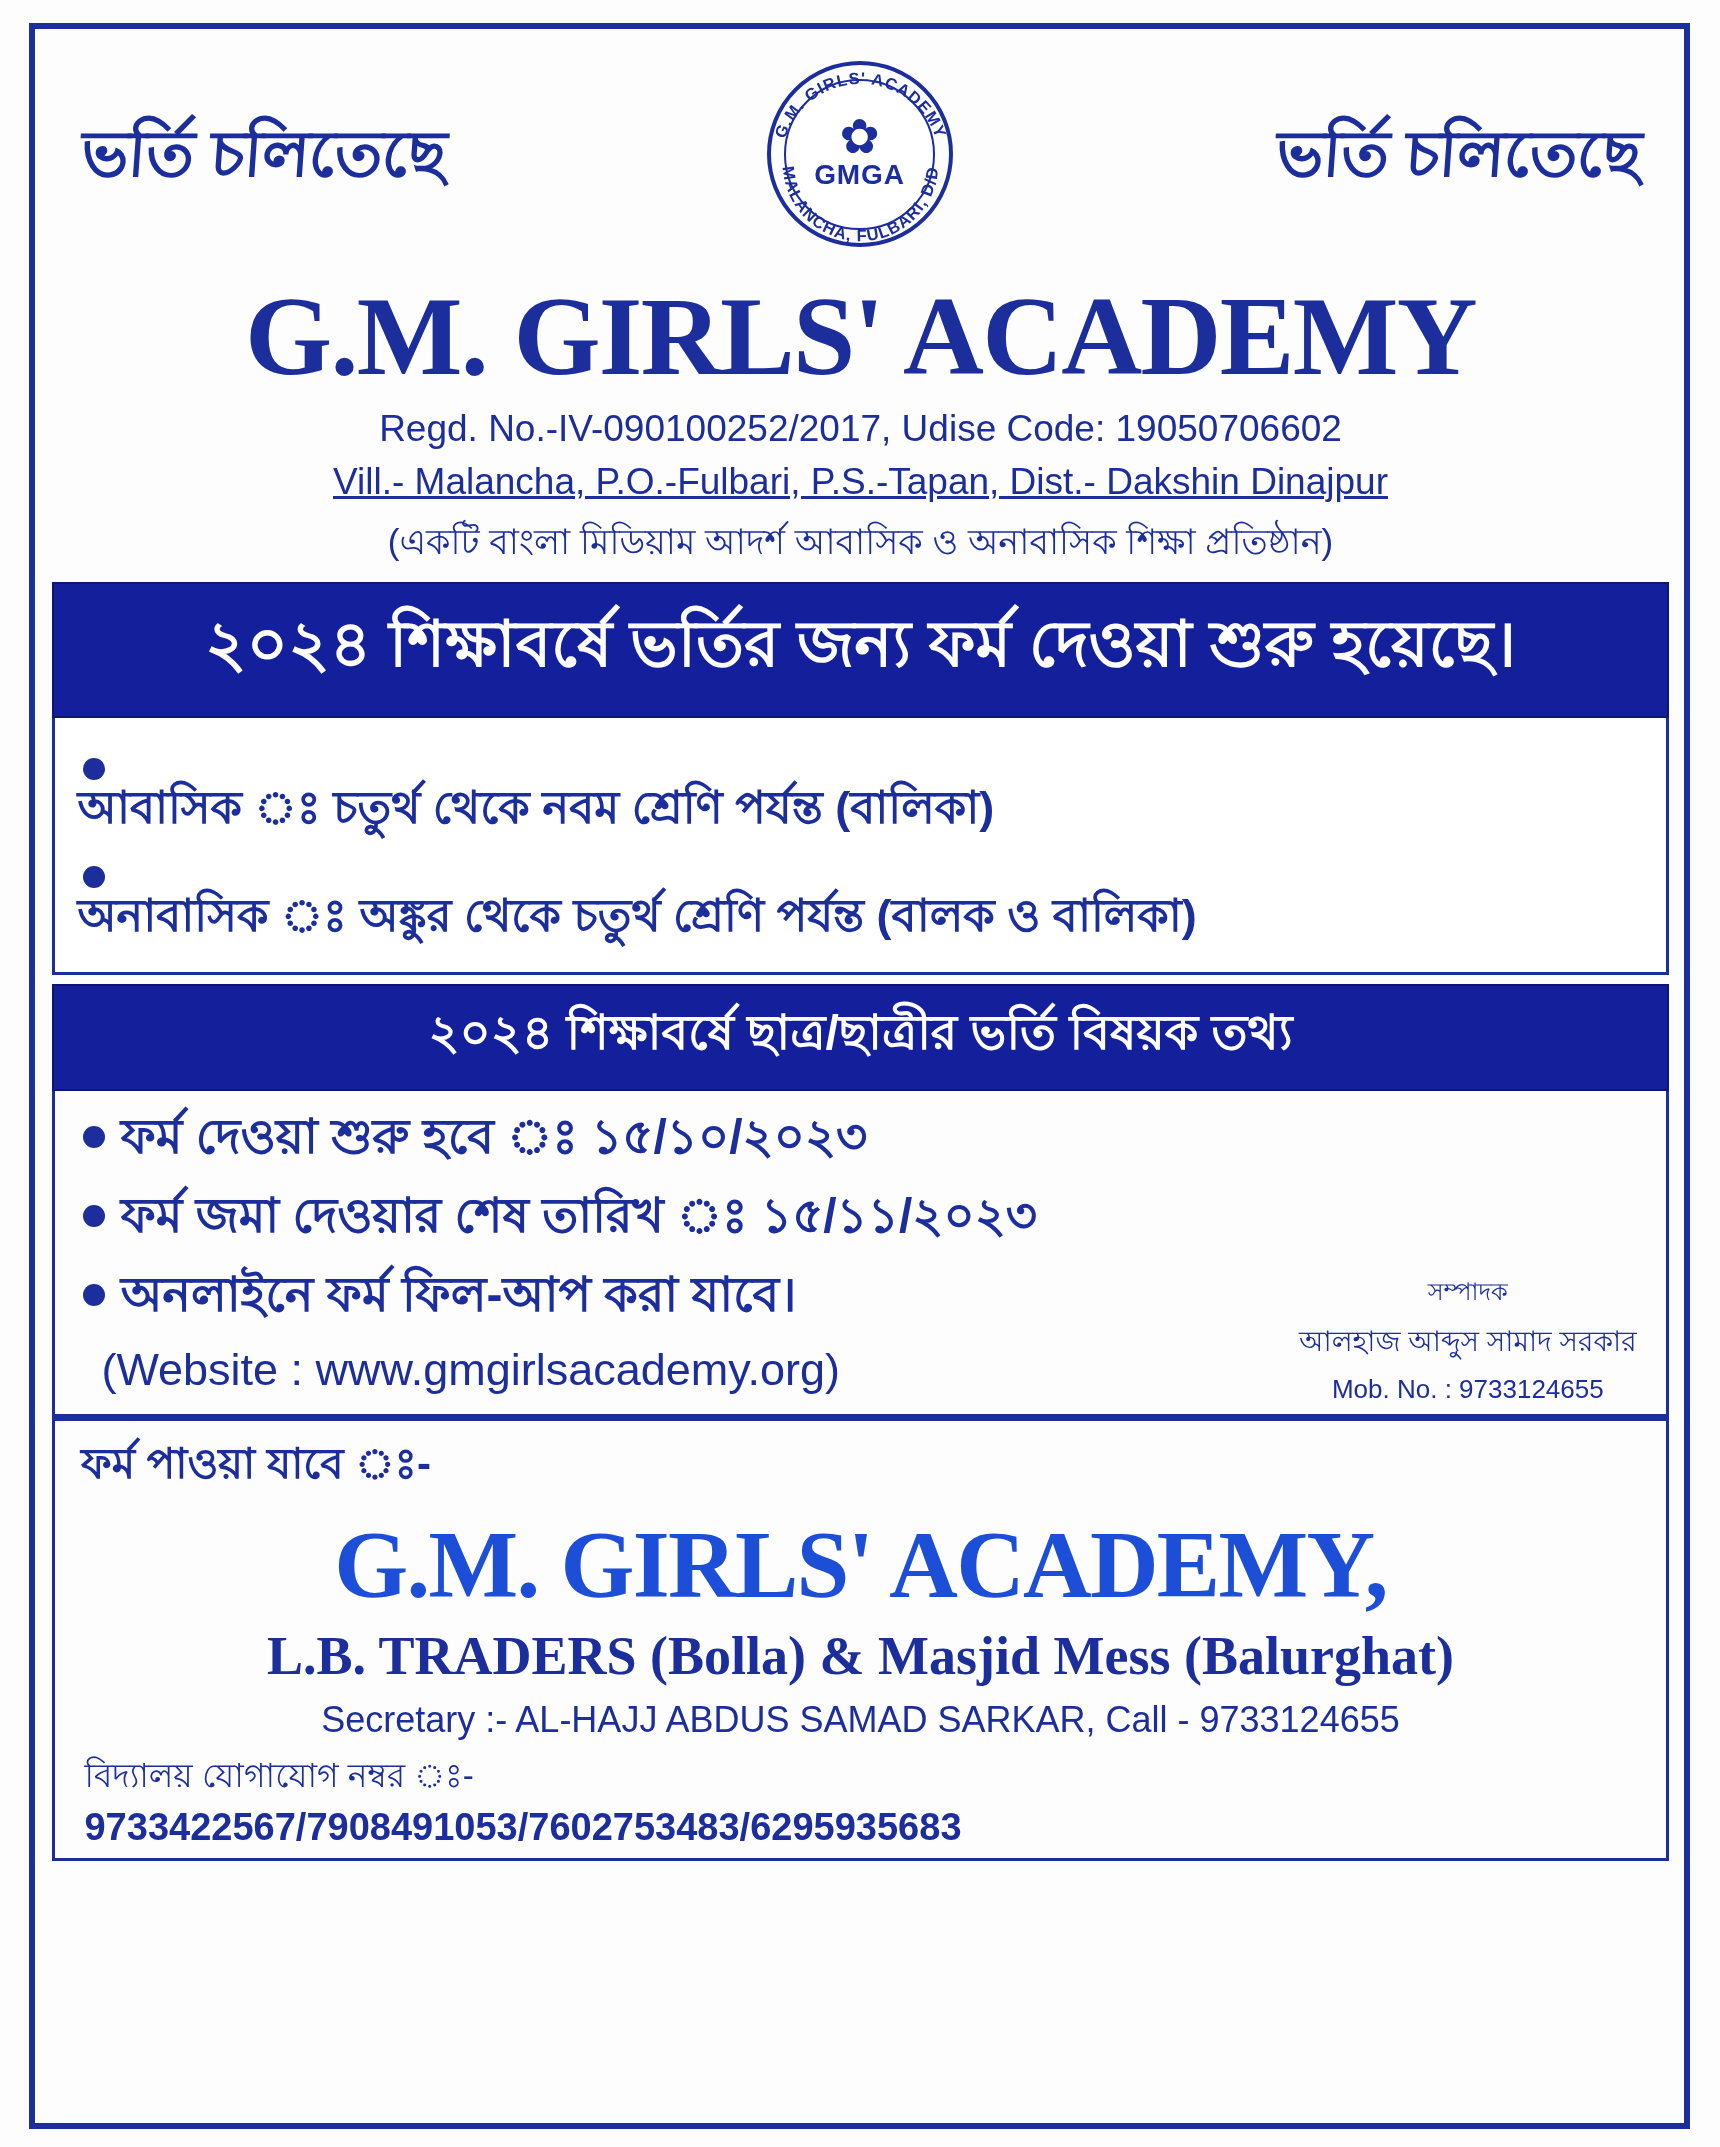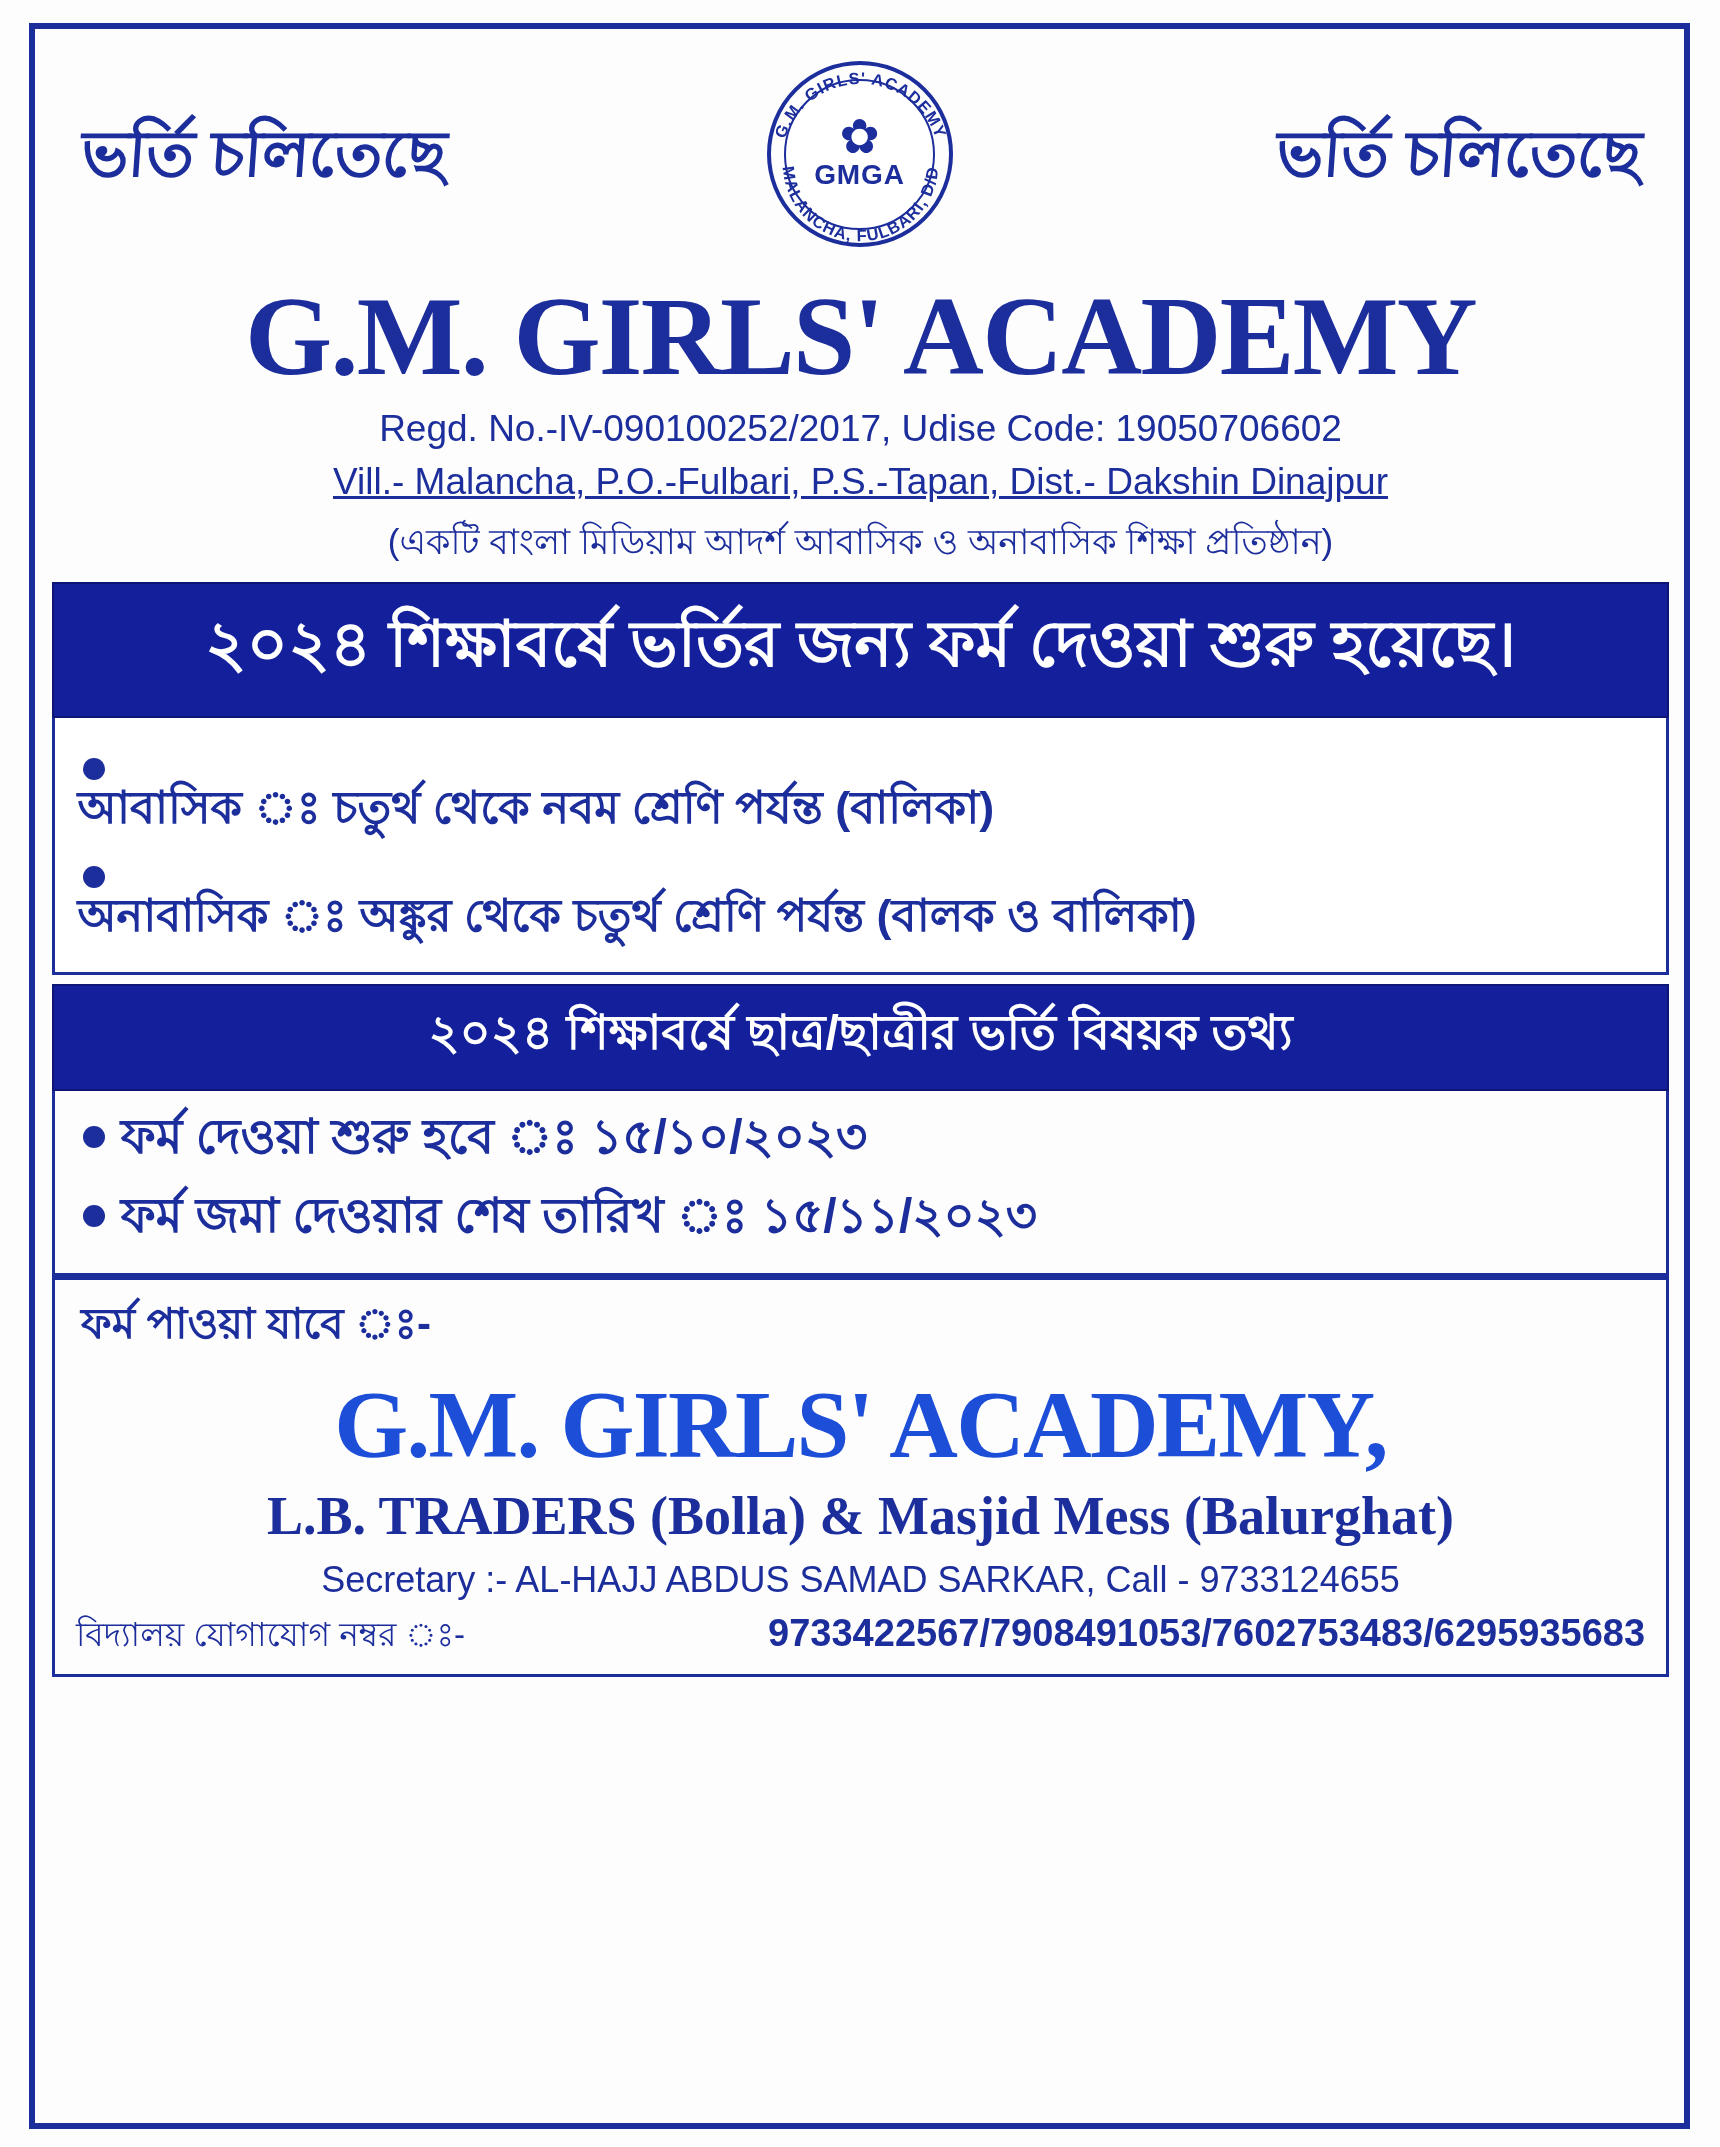--- a/index.html
+++ b/index.html
@@ -286,25 +286,26 @@
   .secretary {
     text-align: center;
     font-size: 36px;
     color: #1c2d9c;
     margin-top: 12px;
     white-space: nowrap;
   }
   .contact-row {
     display: flex;
     align-items: baseline;
-    justify-content: space-between;
+    justify-content: flex-end;
     font-size: 35px;
     color: #1c2d9c;
     margin-top: 8.6px;
     white-space: nowrap;
+    flex-direction: column;
   }
   .contact-label { font-size: 33px; }
   .contact-nums {
     font-size: 38px;
     font-weight: bold;
     margin-left: 8.6px;
   }
 </style>
 </head>
 <body>
@@ -364,20 +365,34 @@
     <div class="info-block">
       <div class="info-row">
         <span class="dot"></span>
         <span class="bullet-text">ফর্ম দেওয়া শুরু হবে ঃ ১৫/১০/২০২৩</span>
       </div>
       <div class="info-row">
         <span class="dot"></span>
         <span class="bullet-text">ফর্ম জমা দেওয়ার শেষ তারিখ ঃ ১৫/১১/২০২৩</span>
       </div>
 
+      <div class="online-row">
+        <div class="online-left">
+          <div class="info-row">
+            <span class="dot"></span>
+            <span class="bullet-text">অনলাইনে ফর্ম ফিল-আপ করা যাবে।</span>
+          </div>
+          <div class="website-line">(Website : www.gmgirlsacademy.org)</div>
+        </div>
+        <div class="editor-box">
+          <div class="editor-title">সম্পাদক</div>
+          <div class="editor-name">আলহাজ আব্দুস সামাদ সরকার</div>
+          <div class="editor-mob">Mob. No. : 9733124655</div>
+        </div>
+      </div>
     </div>
 
     <div class="avail-block">
       <div class="avail-label">ফর্ম পাওয়া যাবে ঃ-</div>
       <div class="avail-name">G.M. GIRLS' ACADEMY,</div>
       <div class="avail-sub">L.B. TRADERS (Bolla) &amp; Masjid Mess (Balurghat)</div>
       <div class="secretary">Secretary :- AL-HAJJ ABDUS SAMAD SARKAR, Call - 9733124655</div>
       <div class="contact-row">
         <span class="contact-label">বিদ্যালয় যোগাযোগ নম্বর ঃ-</span>
         <span class="contact-nums">9733422567/7908491053/7602753483/6295935683</span>

